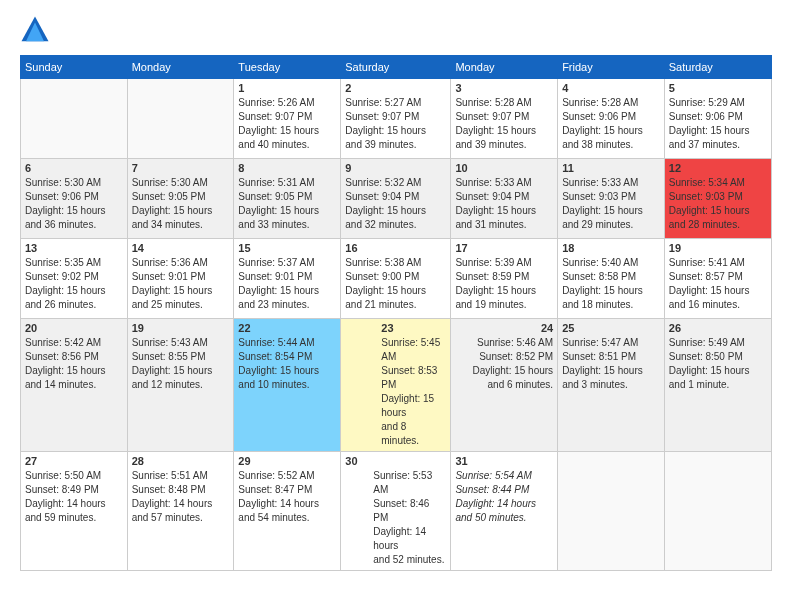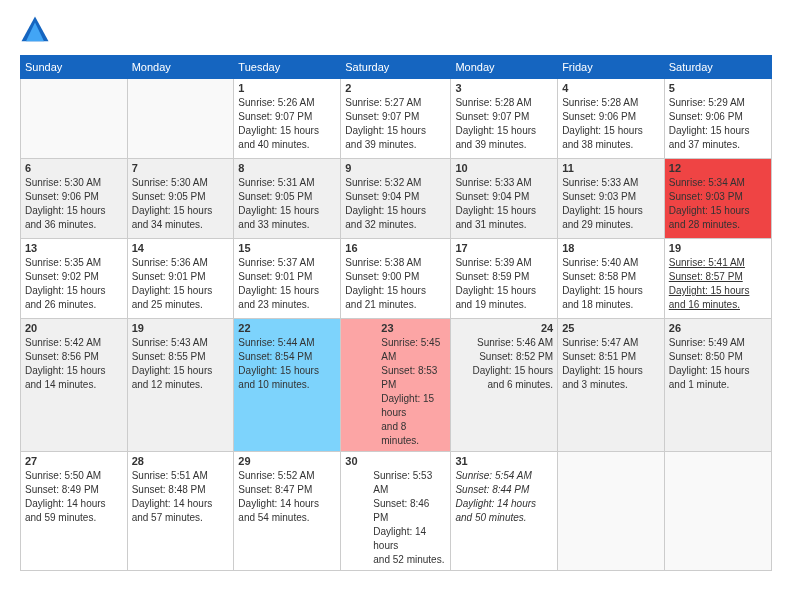--- a/index.html
+++ b/index.html
@@ -252,21 +252,21 @@
           </td>
           <td>
             <span class="day-num">18</span>
             <div class="day-info" style="white-space: pre-line;">Sunrise: 5:40 AM
 Sunset: 8:58 PM
 Daylight: 15 hours
 and 18 minutes.</div>
           </td>
           <td>
             <span class="day-num">19</span>
-            <div class="day-info" style="white-space: pre-line; text-decoration: underline;">Sunrise: 5:41 AM
+            <div class="day-info" style="white-space: pre-line;">Sunrise: 5:41 AM
 Sunset: 8:57 PM
 Daylight: 15 hours
 and 16 minutes.</div>
           </td>
         </tr>
         <tr>
           <td style="background: rgb(240, 240, 240);">
             <span class="day-num">20</span>
             <div class="day-info" style="white-space: pre-line;">Sunrise: 5:42 AM
 Sunset: 8:56 PM
@@ -280,21 +280,21 @@
 Daylight: 15 hours
 and 12 minutes.</div>
           </td>
           <td style="background: #7dd3fc;">
             <span class="day-num">22</span>
             <div class="day-info" style="white-space: pre-line;">Sunrise: 5:44 AM
 Sunset: 8:54 PM
 Daylight: 15 hours
 and 10 minutes.</div>
           </td>
-          <td style="background: #fca5a5; padding-left: 40px;">
+          <td style="background: #fef9c3; padding-left: 40px;">
             <span class="day-num">23</span>
             <div class="day-info" style="white-space: pre-line;">Sunrise: 5:45 AM
 Sunset: 8:53 PM
 Daylight: 15 hours
 and 8 minutes.</div>
           </td>
           <td style="background: rgb(240, 240, 240); text-align: right;">
             <span class="day-num">24</span>
             <div class="day-info" style="white-space: pre-line;">Sunrise: 5:46 AM
 Sunset: 8:52 PM

